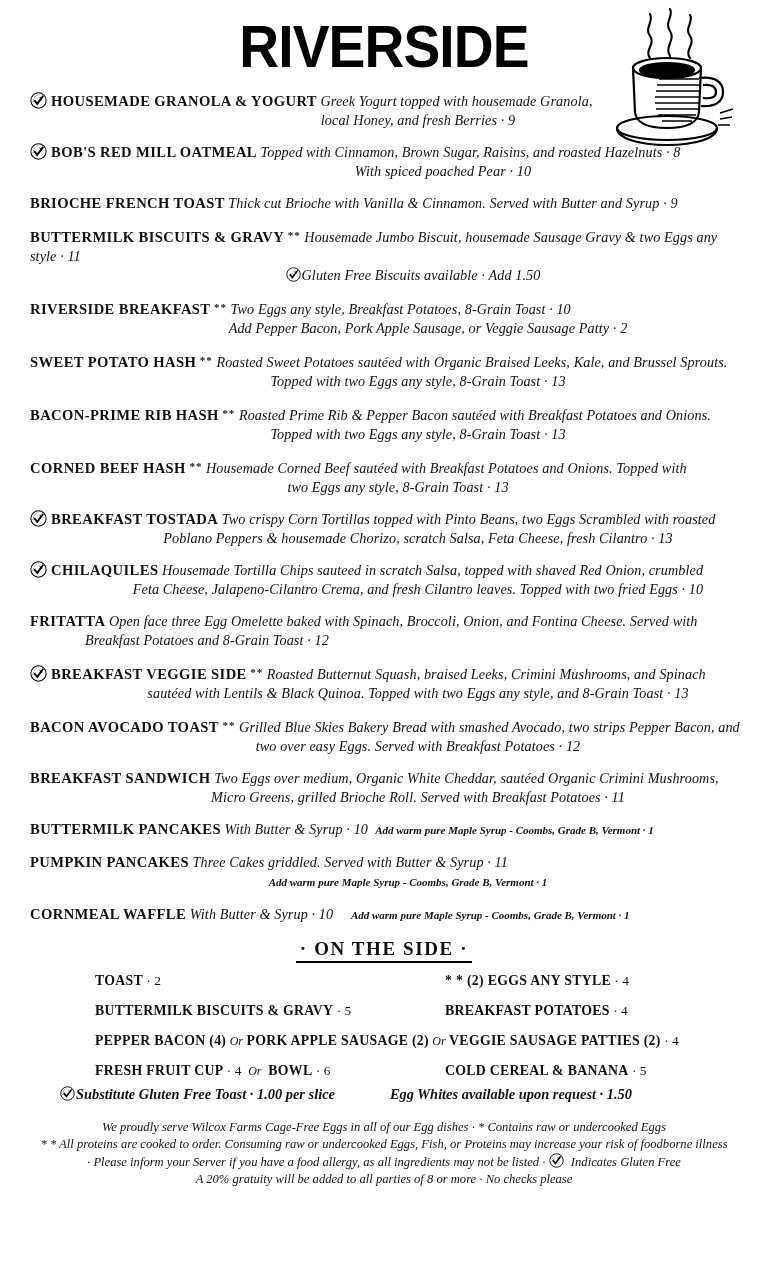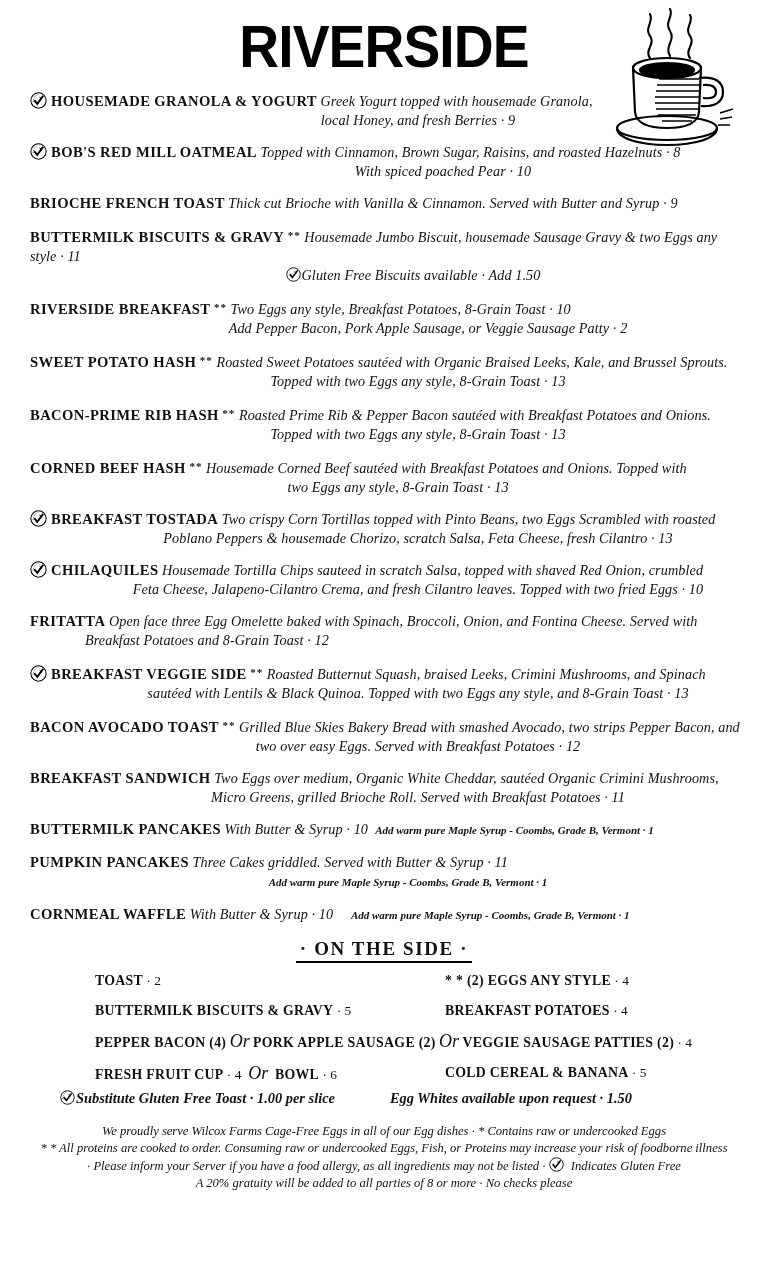--- a/index.html
+++ b/index.html
@@ -126,21 +126,21 @@
   }
   .side-cell.rt { text-align: left; padding-left: 20px; }
   .s-name {
     font-weight: bold;
     font-size: 13.8px;
     letter-spacing: 0.3px;
   }
   .s-or {
     font-style: italic;
     font-weight: normal;
-    font-size: 18px;
+    font-size: 12px;
   }
   .s-price {
     font-size: 13.4px;
   }
   .side-wide {
     grid-column: 1 / span 2;
     font-size: 13.6px;
     line-height: 18px;
     white-space: nowrap;
   }

